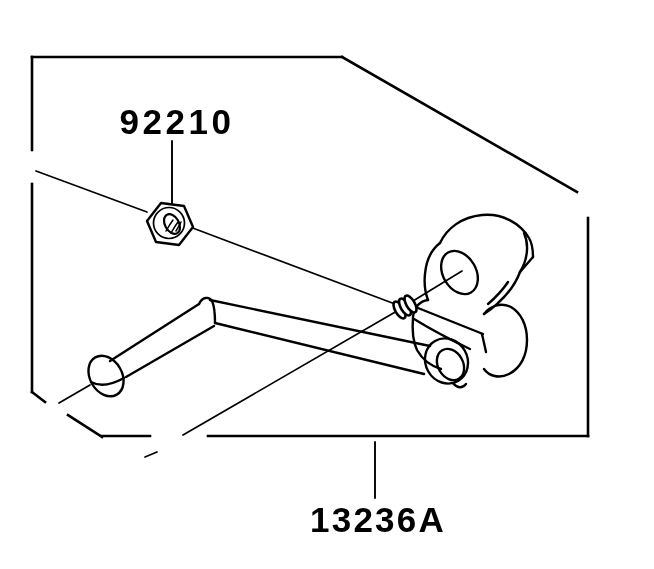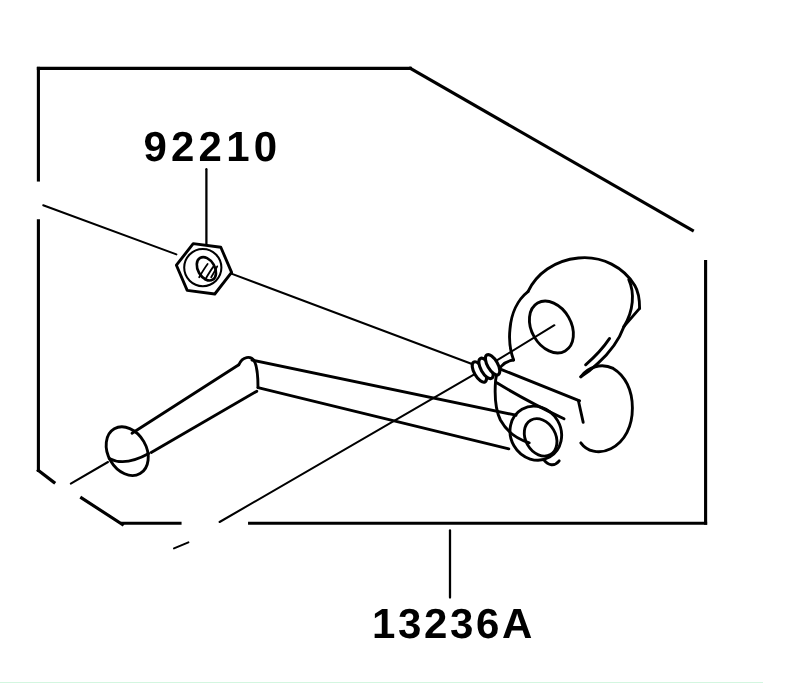--- a/index.html
+++ b/index.html
@@ -1,20 +1,20 @@
 <!DOCTYPE html>
 <html><head>
 <meta charset="utf-8">
 <style>
   html,body{margin:0;padding:0;}
   body{font-family:"Liberation Sans",sans-serif;background:#e8e8e8;}
   .stage{
     position:relative;
     width:654px;height:569px;
-    background:#86efac;
+    background:#ec4899;
     overflow:hidden;
   }
   svg{display:block;}
   .part-label{
     font-family:"Liberation Sans","DejaVu Sans",sans-serif;
     font-weight:bold;
     font-size:35px;
     fill:#000000;
     cursor:pointer;
   }

